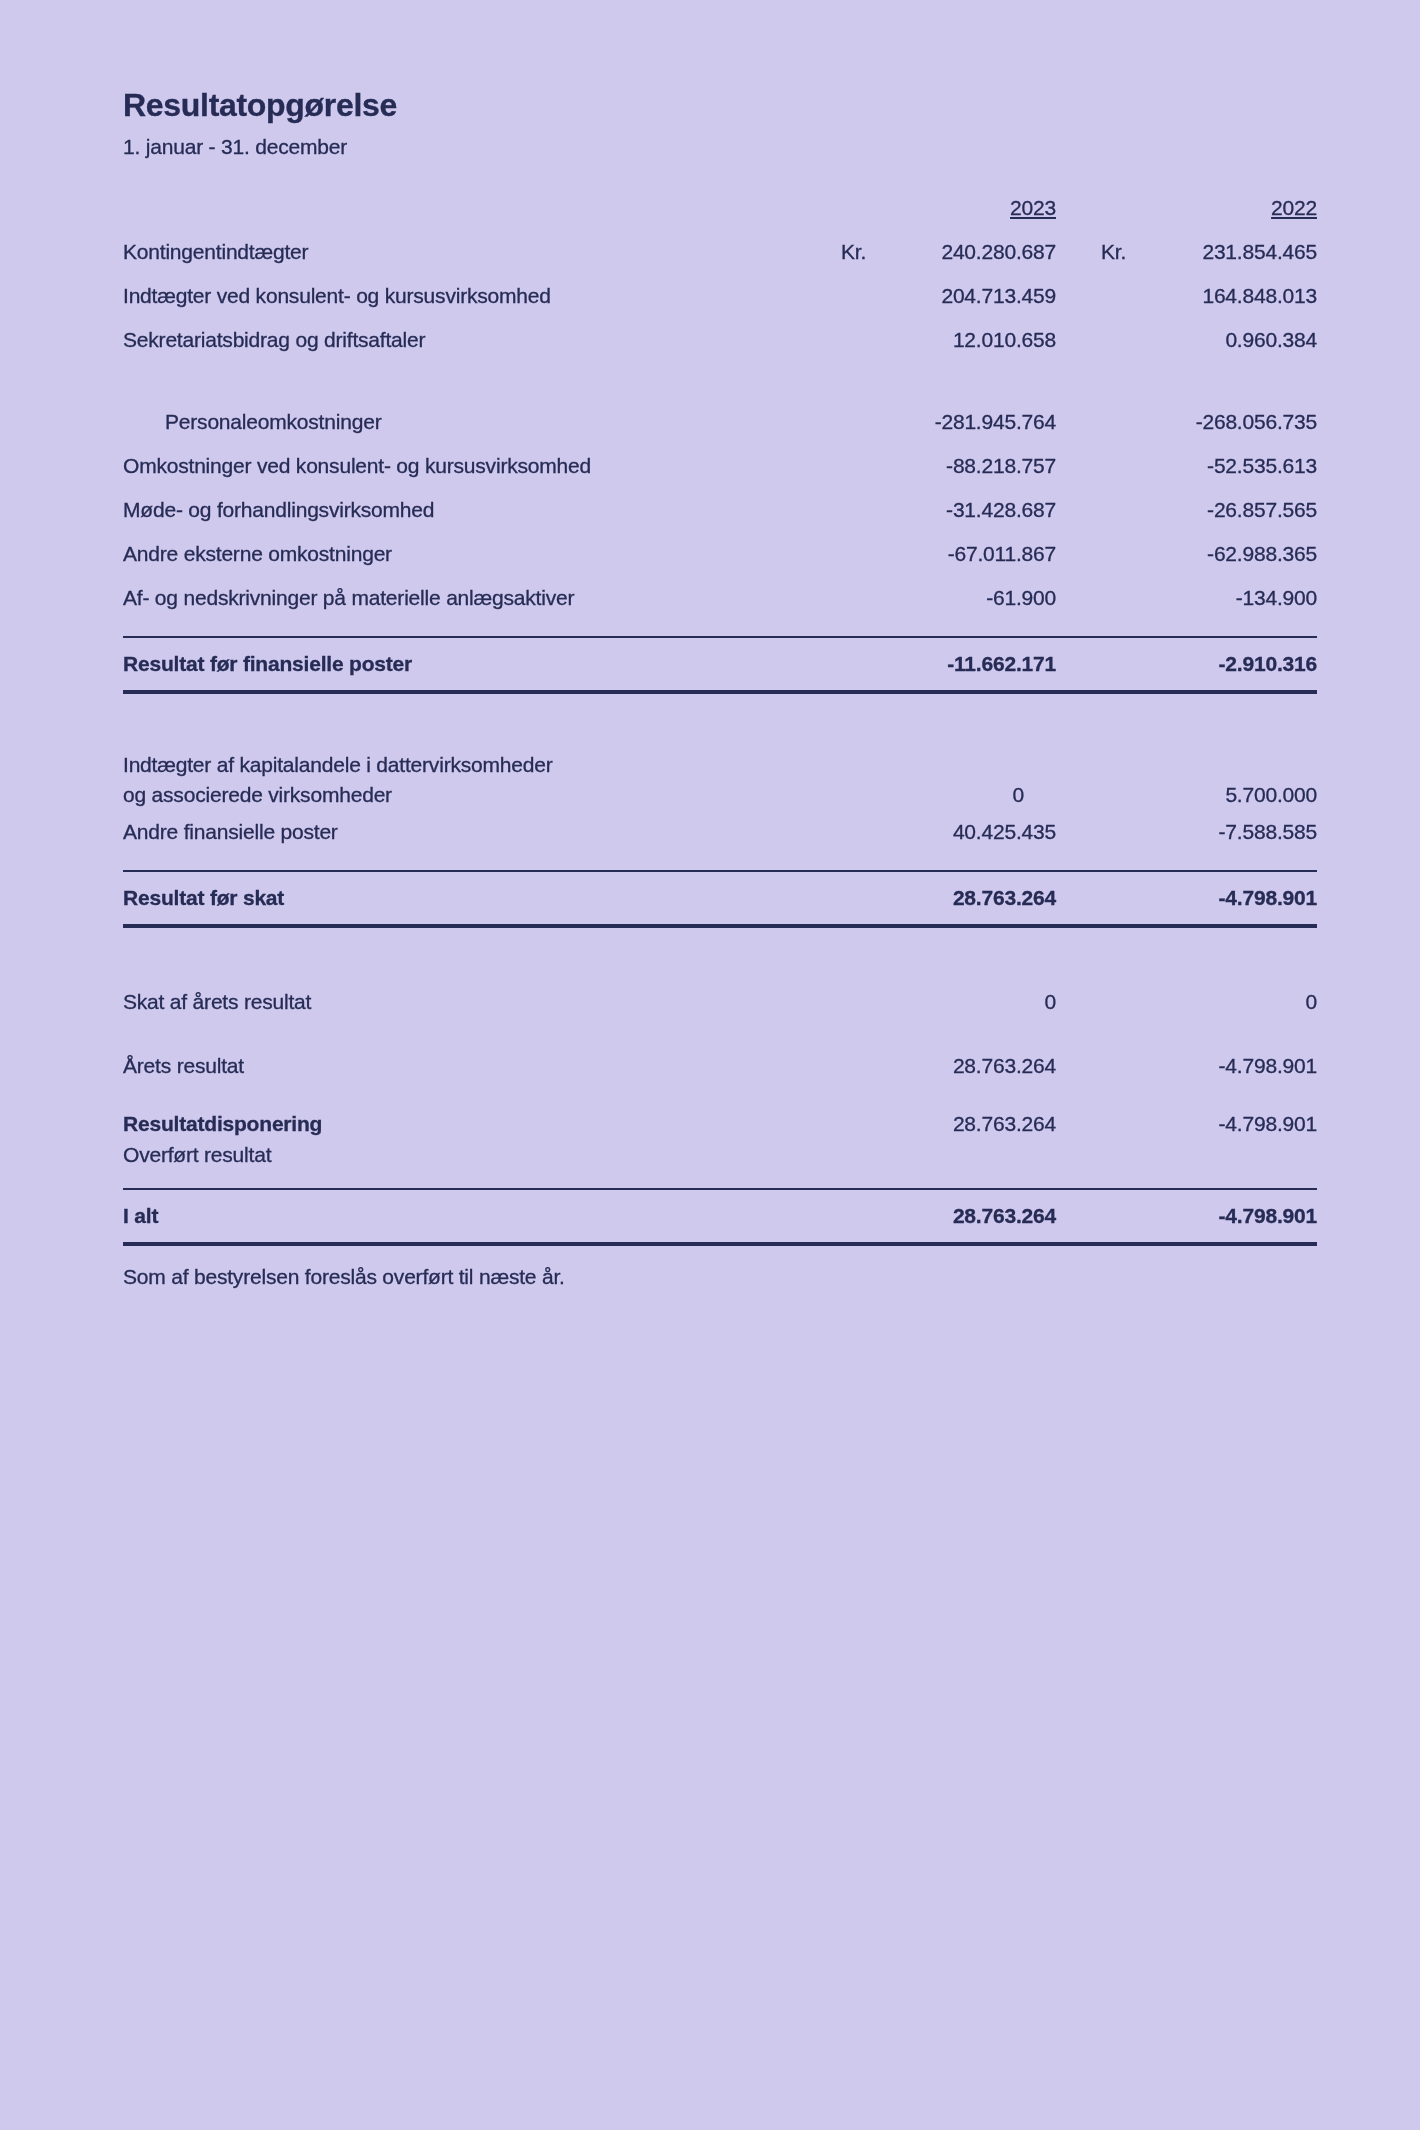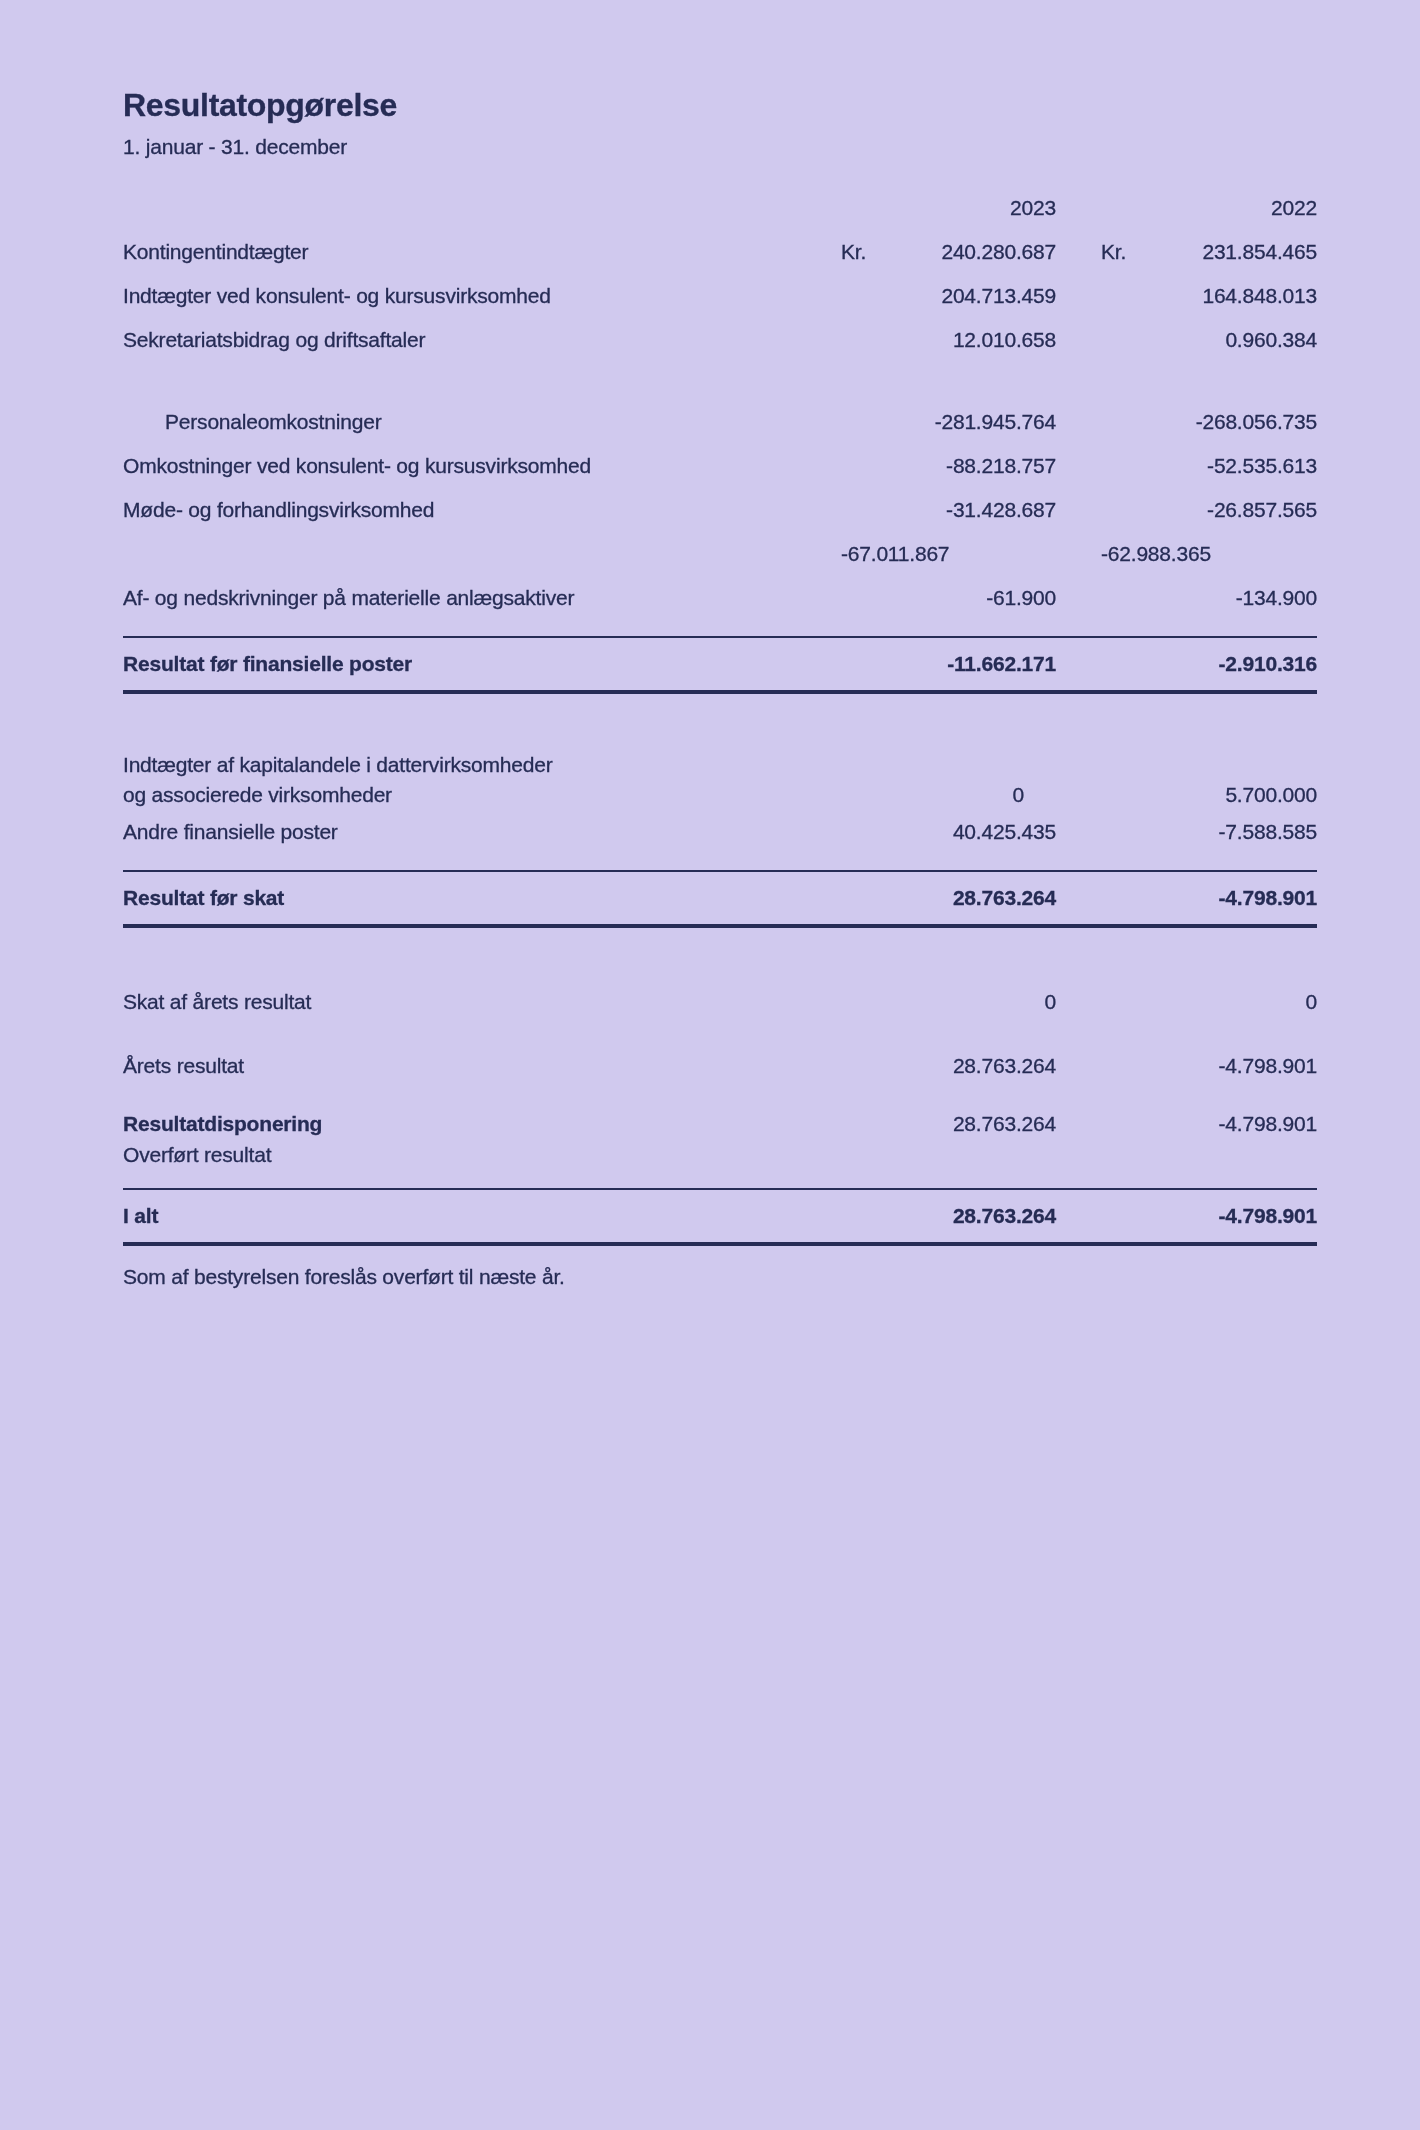--- a/index.html
+++ b/index.html
@@ -28,21 +28,21 @@
   .row{
     display:grid;
     grid-template-columns:1fr 52px 163px 97px 164px;
     align-items:center;
     min-height:44px;
     font-size:21px;
   }
   .row > *:nth-child(4){padding-left:45px;}
   .c-val{text-align:right;}
   .c-kr{text-align:left;}
-  .row.header{margin-top:26px;}
+  .row.header{margin-top:26px;text-decoration:underline;}
 
   .row.total{
     font-weight:bold;
     margin-top:16px;
     border-top:2px solid var(--rule);
     border-bottom:4px solid var(--rule);
     min-height:0;
     padding:14px 0;
   }
   .row.gap-section{margin-top:38px;margin-left:42px;}
@@ -116,20 +116,21 @@
           <div class="c-val">-52.535.613</div>
         </div>
         <div class="row normal">
           <div class="c-label">Møde- og forhandlingsvirksomhed</div>
           <div class="c-kr"></div>
           <div class="c-val">-31.428.687</div>
           <div class="c-kr"></div>
           <div class="c-val">-26.857.565</div>
         </div>
         <div class="row normal">
+          <div class="c-label">Andre eksterne omkostninger</div>
           <div class="c-kr"></div>
           <div class="c-val">-67.011.867</div>
           <div class="c-kr"></div>
           <div class="c-val">-62.988.365</div>
         </div>
         <div class="row normal">
           <div class="c-label">Af- og nedskrivninger på materielle anlægsaktiver</div>
           <div class="c-kr"></div>
           <div class="c-val">-61.900</div>
           <div class="c-kr"></div>

